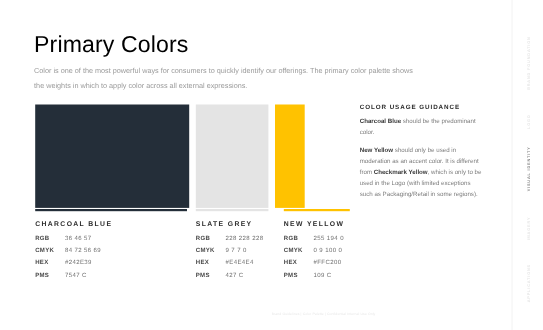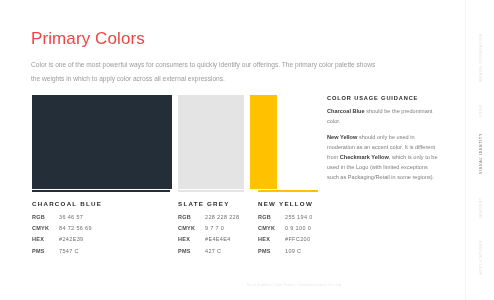--- a/index.html
+++ b/index.html
@@ -12,23 +12,23 @@
   .slide {
     position:relative;
     width:494px; height:300px;
     background:#ffffff;
   }
 
   
   .page-title {
     position:absolute;
     left:31px; top:29px;
-    font-size:17px;
+    font-size:21px;
     font-weight:400;
-    color:#ef4444;
+    color:#000000;
     letter-spacing:0.1px;
   }
   .page-subtitle {
     position:absolute;
     left:31px; top:58px;
     width:355px;
     font-size:6.6px;
     line-height:2.05;
     color:#9b9b9b;
     font-weight:400;

